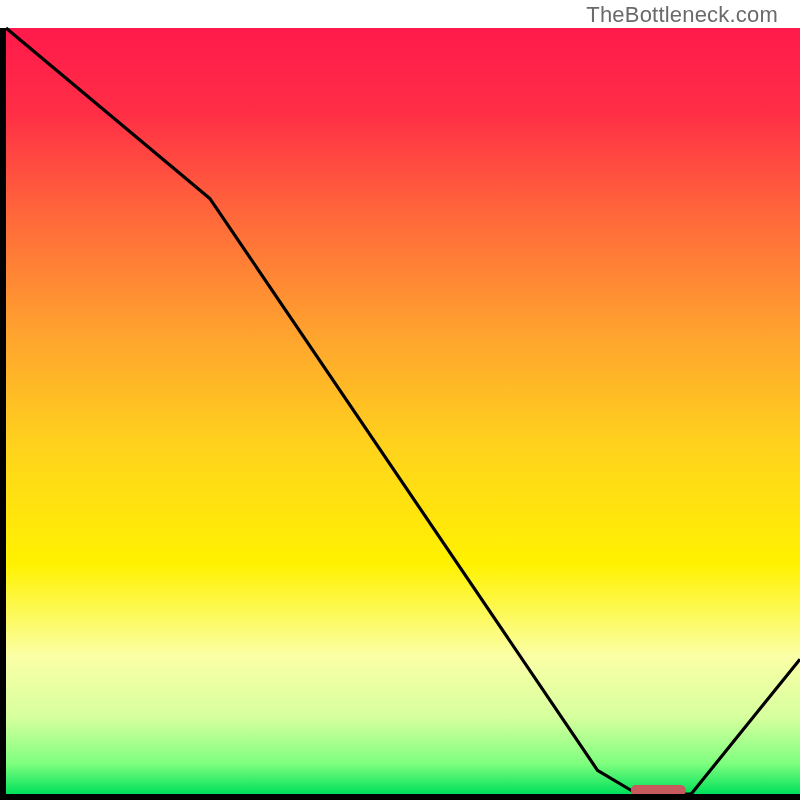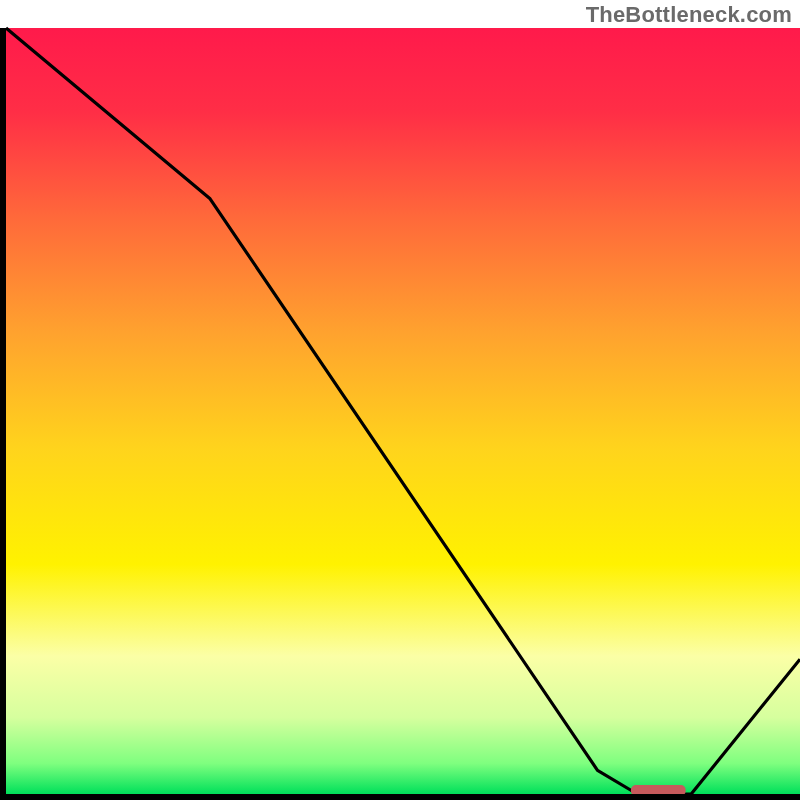--- a/index.html
+++ b/index.html
@@ -11,23 +11,23 @@
     font-family: Arial, sans-serif;
   }
   .container {
     position: relative;
     width: 800px;
     height: 800px;
   }
   .attribution {
     position: absolute;
     top: 2px;
-    right: 8px;
+    right: 22px;
     font-size: 22px;
-    font-weight: 700;
+    font-weight: 400;
     color: #6a6a6a;
     letter-spacing: 0.2px;
   }
   svg.chart {
     position: absolute;
     top: 0;
     left: 0;
   }
 </style>
 </head>

